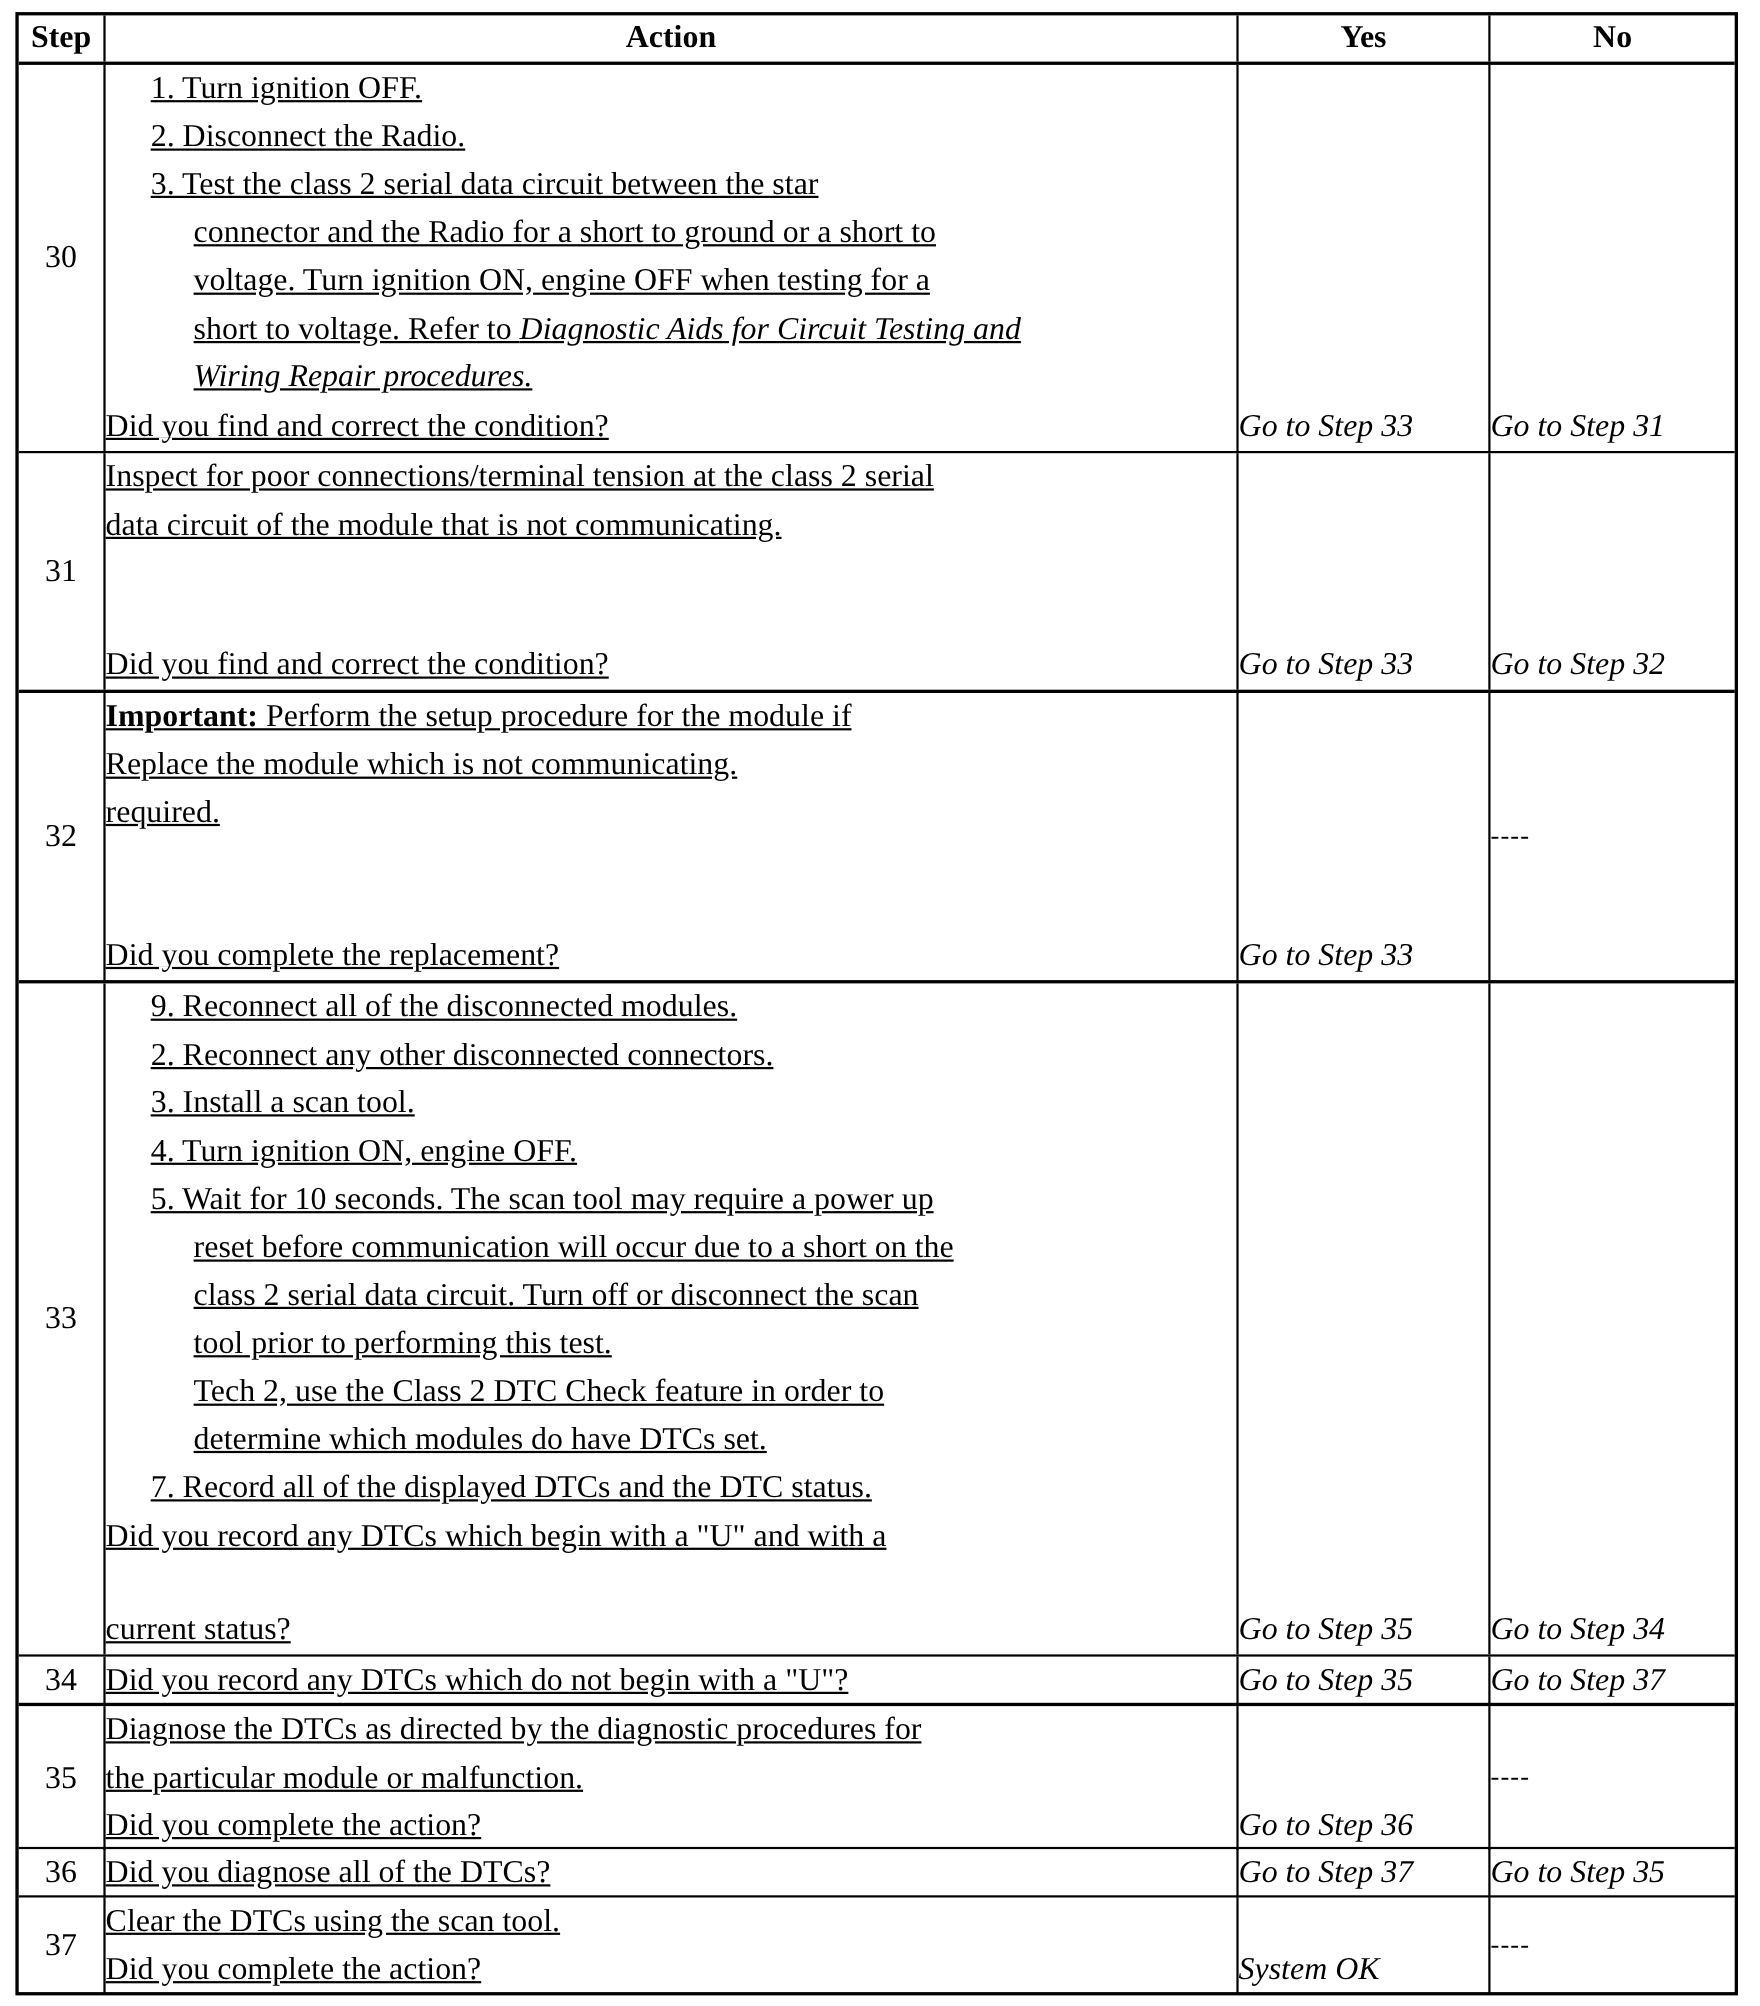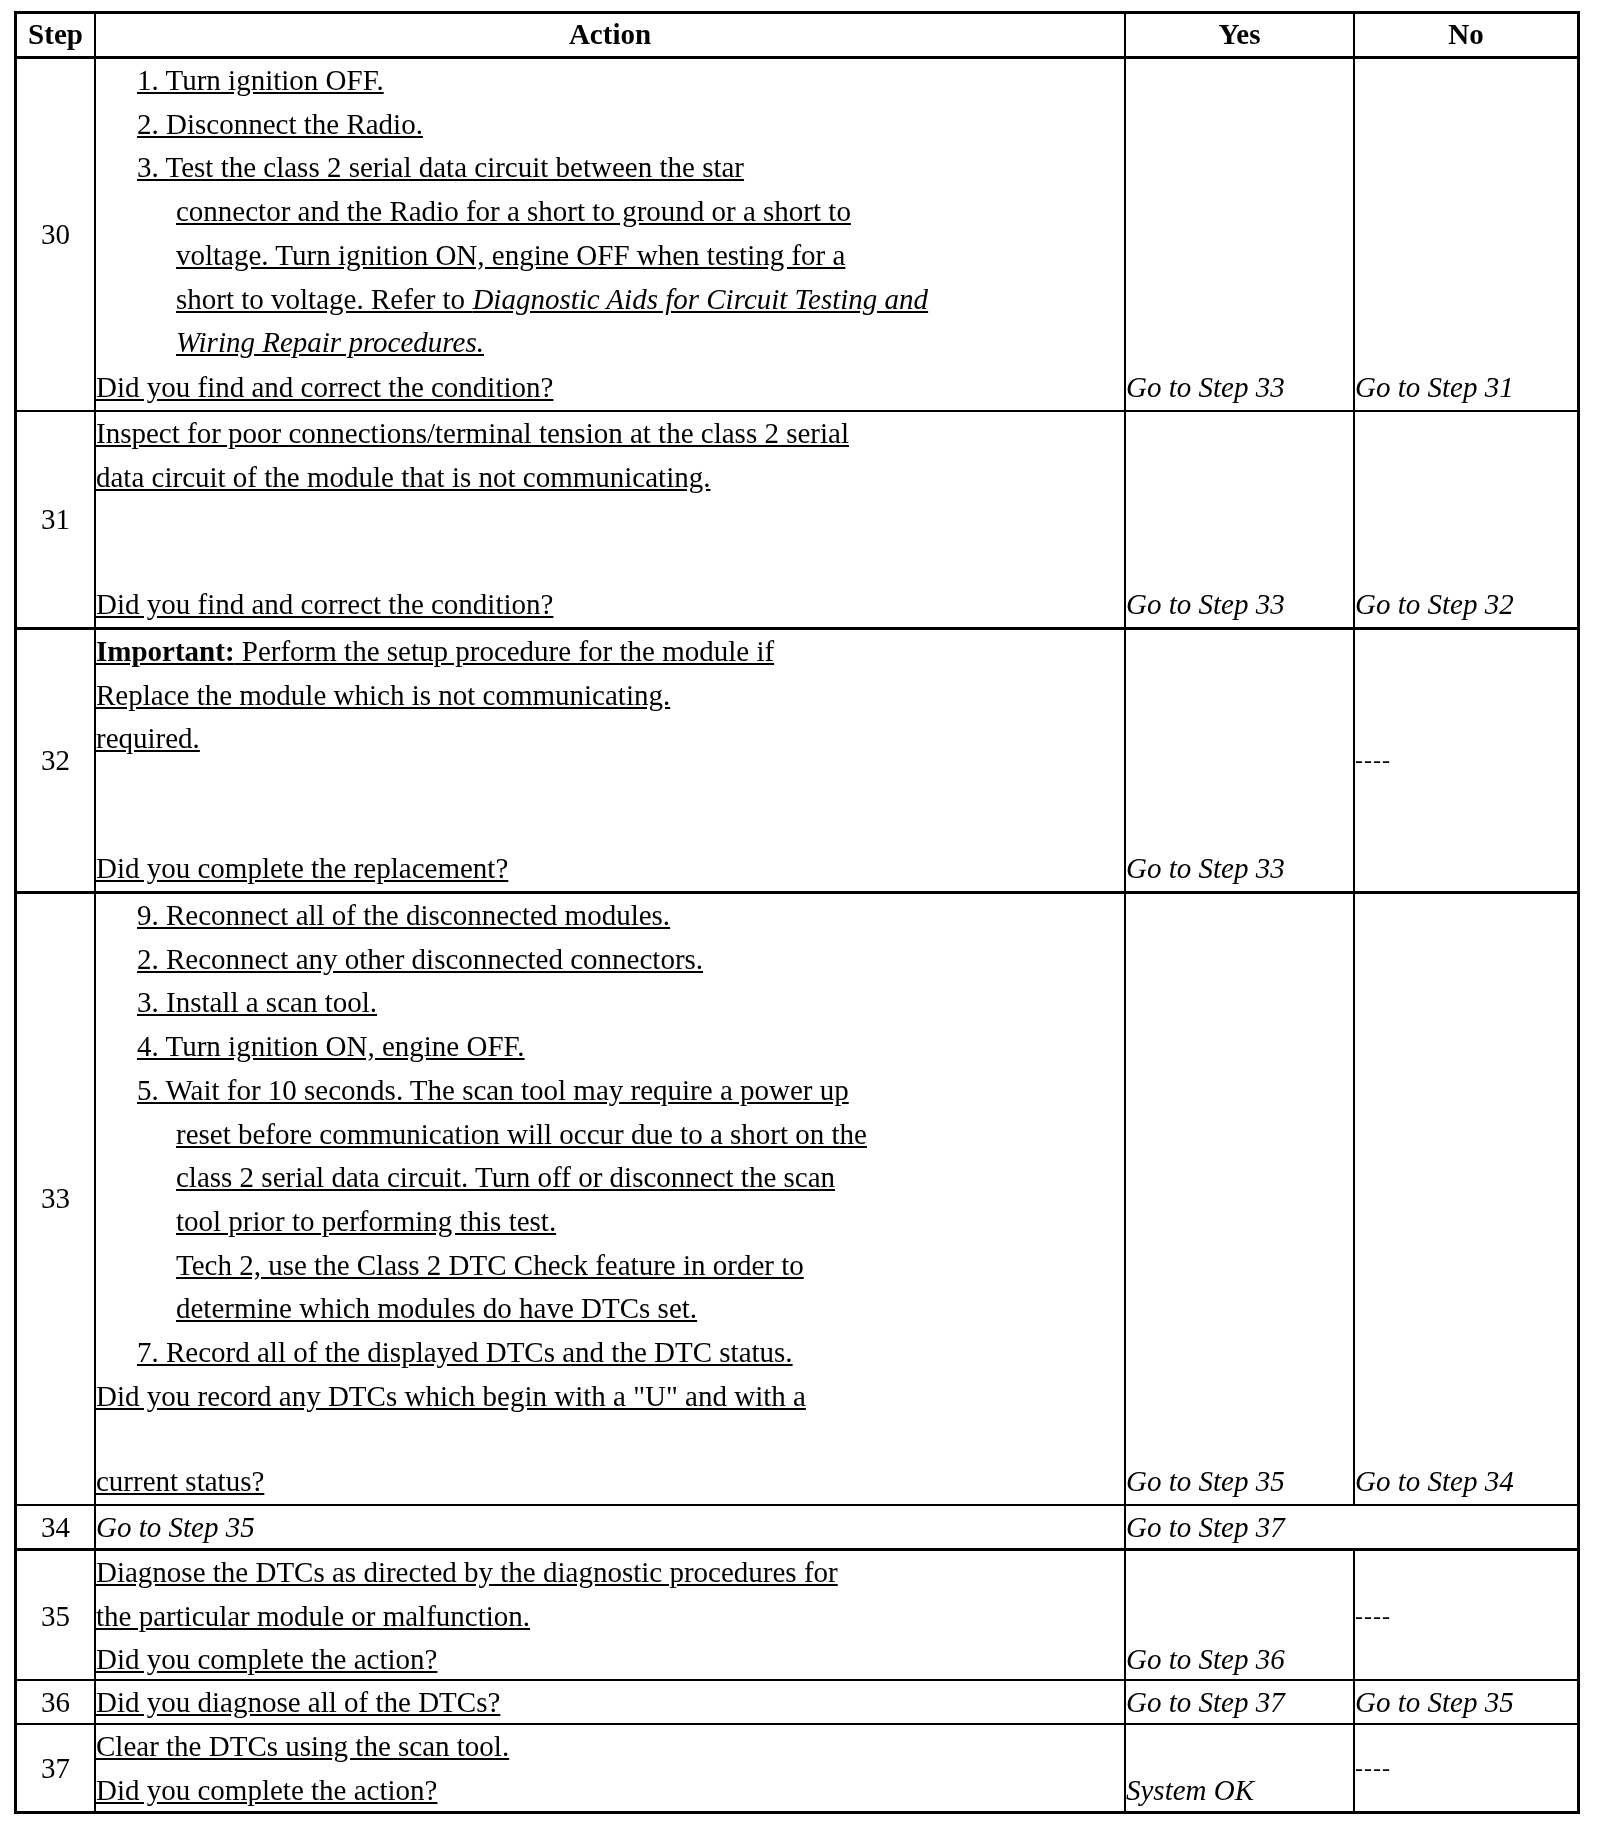--- a/index.html
+++ b/index.html
@@ -113,20 +113,24 @@
         </div>
         <div class="cell yes">
           <span class="go">Go to Step 35</span>
         </div>
         <div class="cell no">
           <span class="go">Go to Step 34</span>
         </div>
       </div>
       <div class="row" style="height: 42px;">
         <div class="cell step">34</div>
+        <div class="cell action">
+          <div class="body"></div>
+          <p class="p-plain">Did you record any DTCs which do not begin with a "U"?</p>
+        </div>
         <div class="cell yes">
           <span class="go">Go to Step 35</span>
         </div>
         <div class="cell no">
           <span class="go">Go to Step 37</span>
         </div>
       </div>
       <div class="row thick" style="height: 128px;">
         <div class="cell step">35</div>
         <div class="cell action">

